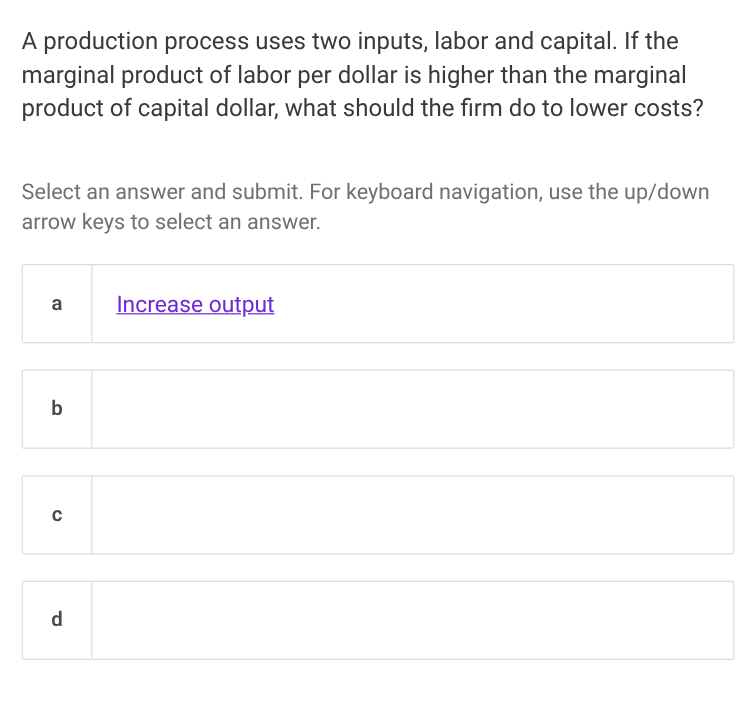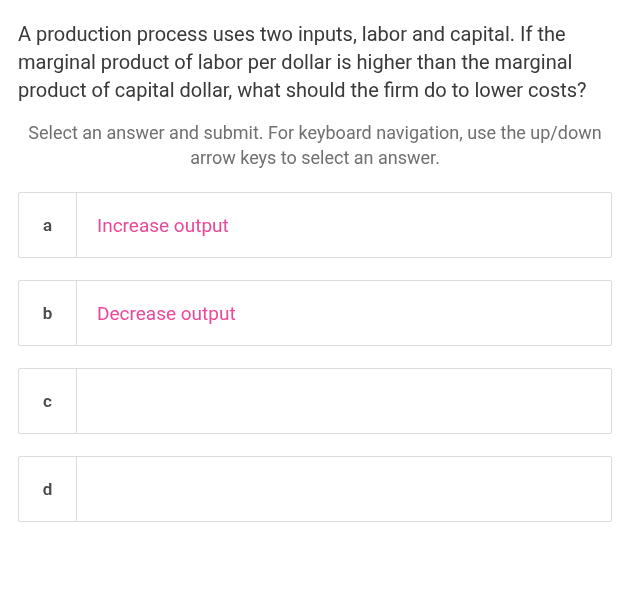--- a/index.html
+++ b/index.html
@@ -12,28 +12,27 @@
       width: 630px;
       height: 606px;
       padding: 20px 18px;
       color: #3a3a3a;
       background: #ffffff;
     }
     .question-text {
       font-size: 20px;
       line-height: 1.4;
       color: #3a3a3a;
-      margin-bottom: 16px;
+      margin-bottom: 44px;
     }
     .instructions {
       font-size: 18px;
       line-height: 1.4;
       color: #707070;
       margin-bottom: 22px;
-      text-align: center;
     }
     .options {
       display: flex;
       flex-direction: column;
       gap: 22px;
     }
     .option {
       display: flex;
       align-items: stretch;
       border: 1px solid #dcdcdc;
@@ -52,40 +51,40 @@
       font-size: 17px;
       font-weight: 600;
       color: #4a4a4a;
     }
     .option-label {
       flex: 1;
       display: flex;
       align-items: center;
       padding: 0 20px;
       font-size: 19px;
-      color: #ec4899;
+      color: #6d28d9;
+      text-decoration: underline;
     }
   </style>
 </head>
 <body>
 
 <div class="question-text">A production process uses two inputs, labor and capital. If the marginal product of labor per dollar is higher than the marginal product of capital dollar, what should the firm do to lower costs?</div>
 
 <div class="instructions">Select an answer and submit. For keyboard navigation, use the up/down arrow keys to select an answer.</div>
 
 <div class="options">
 
   <div class="option">
     <div class="option-key">a</div>
     <div class="option-label">Increase output</div>
   </div>
 
   <div class="option">
     <div class="option-key">b</div>
-    <div class="option-label">Decrease output</div>
   </div>
 
   <div class="option">
     <div class="option-key">c</div>
   </div>
 
   <div class="option">
     <div class="option-key">d</div>
   </div>
 

